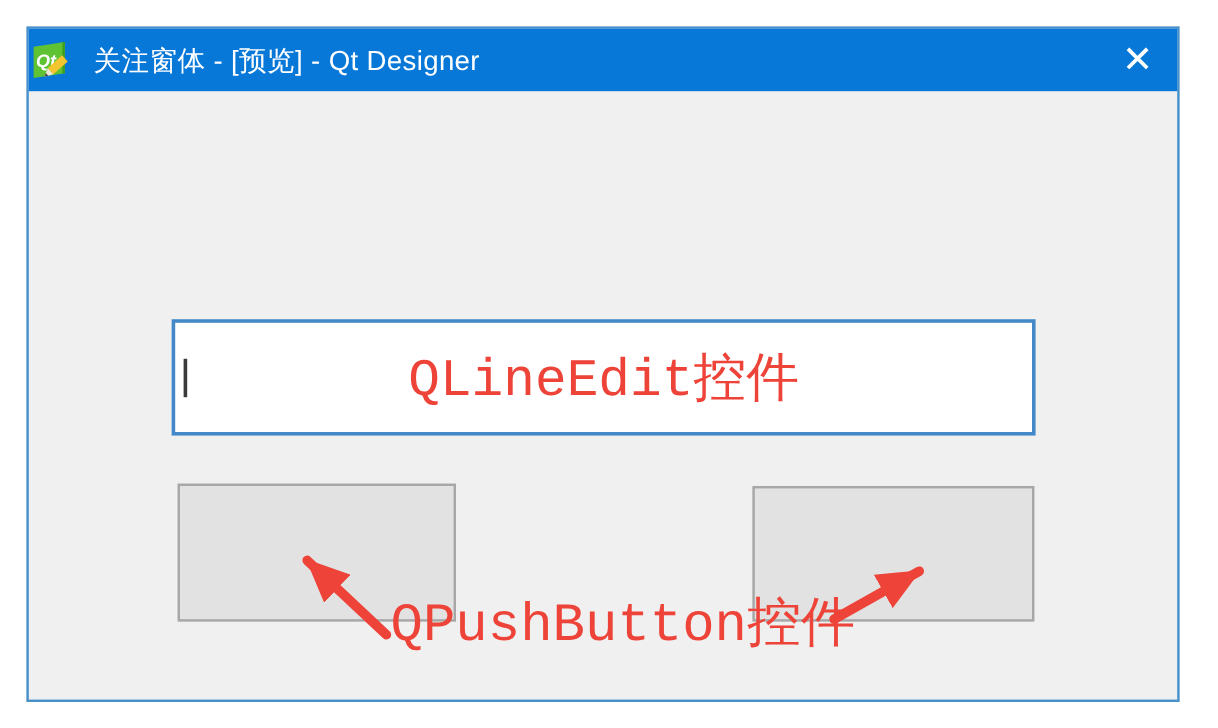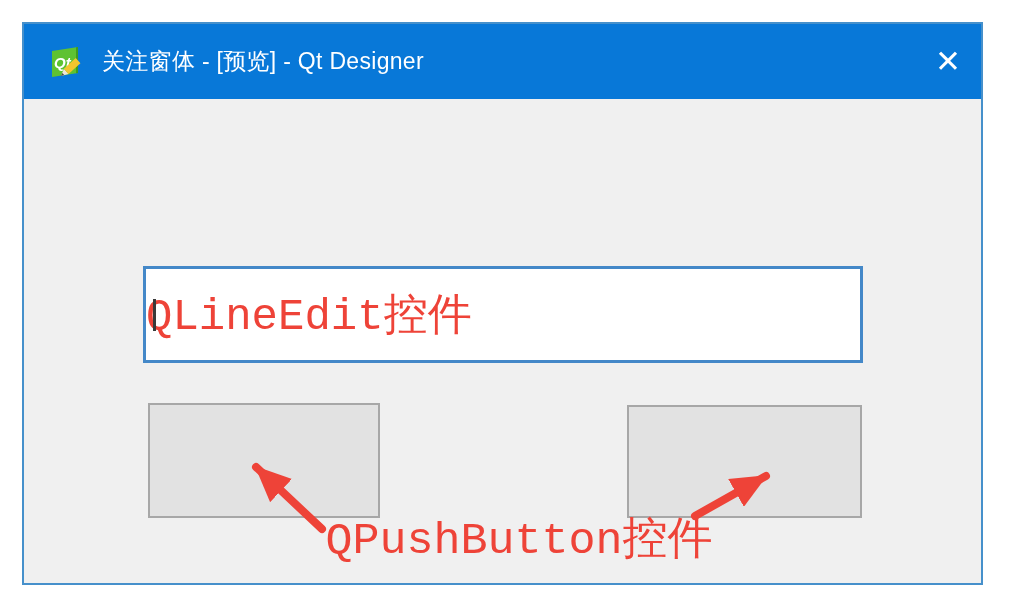--- a/index.html
+++ b/index.html
@@ -6,54 +6,54 @@
   html,body { margin:0; padding:0; background:#ffffff; }
   .page {
     position:relative; width:1015px; height:607px; background:#ffffff;
     font-family:"Liberation Sans", sans-serif; overflow:hidden;
   }
   .window {
     position:absolute; left:22px; top:22px; width:961px; height:563px;
     background:#f0f0f0; border:2px solid #4690cb;
   }
   .titlebar {
-    position:absolute; left:0; top:0; right:0; height:75px;
-    background:#0878d8; display:flex; align-items:center; padding-left:24px;
+    position:absolute; left:0; top:0; right:0; height:52px;
+    background:#0878d8; display:flex; align-items:center; 
   }
   .app-icon { width:38px; height:38px; flex:0 0 auto; display:block; }
   .title {
     color:#ffffff; font-size:23px; margin-left:16px; letter-spacing:0.3px;
     white-space:nowrap; overflow:hidden;
   }
   .close-btn {
     margin-left:auto; width:66px; height:69px; border:none; background:transparent;
     color:#ffffff; font-size:31px; font-weight:300; line-height:69px; text-align:center;
     padding:0; cursor:default; font-family:"DejaVu Sans", sans-serif;
   }
   .lineedit {
     position:absolute; left:119px; top:242px; width:720px; height:97px;
     background:#ffffff; border:3px solid #4488c8;
-    display:flex; align-items:center; justify-content:flex-start;
+    display:flex; align-items:center; justify-content:center;
   }
   .text-cursor {
     position:absolute; left:7px; top:50%; transform:translateY(-50%);
     width:3px; height:32px; background:#3a3a3a;
   }
   .annotation {
     color:#ee4338; font-family:"Liberation Mono", monospace;
     pointer-events:none;
   }
   .lineedit-annotation { font-size:44px; white-space:nowrap; }
   .pushbtn {
     position:absolute; background:#e2e2e2; border:2px solid #a7a7a7; padding:0;
   }
   .pushbtn-left  { left:124px; top:379px; width:232px; height:115px; }
   .pushbtn-right { left:603px; top:381px; width:235px; height:113px; }
   .pushbtn-annotation {
-    position:absolute; left:245px; top:484px; width:500px; text-align:center;
+    position:absolute; left:245px; top:464px; width:500px; text-align:center;
     font-size:45px; white-space:nowrap; z-index:4;
   }
   .arrows {
     position:absolute; left:0; top:0; width:1015px; height:607px;
     pointer-events:none; z-index:5;
   }
 </style>
 </head>
 <body>
 

